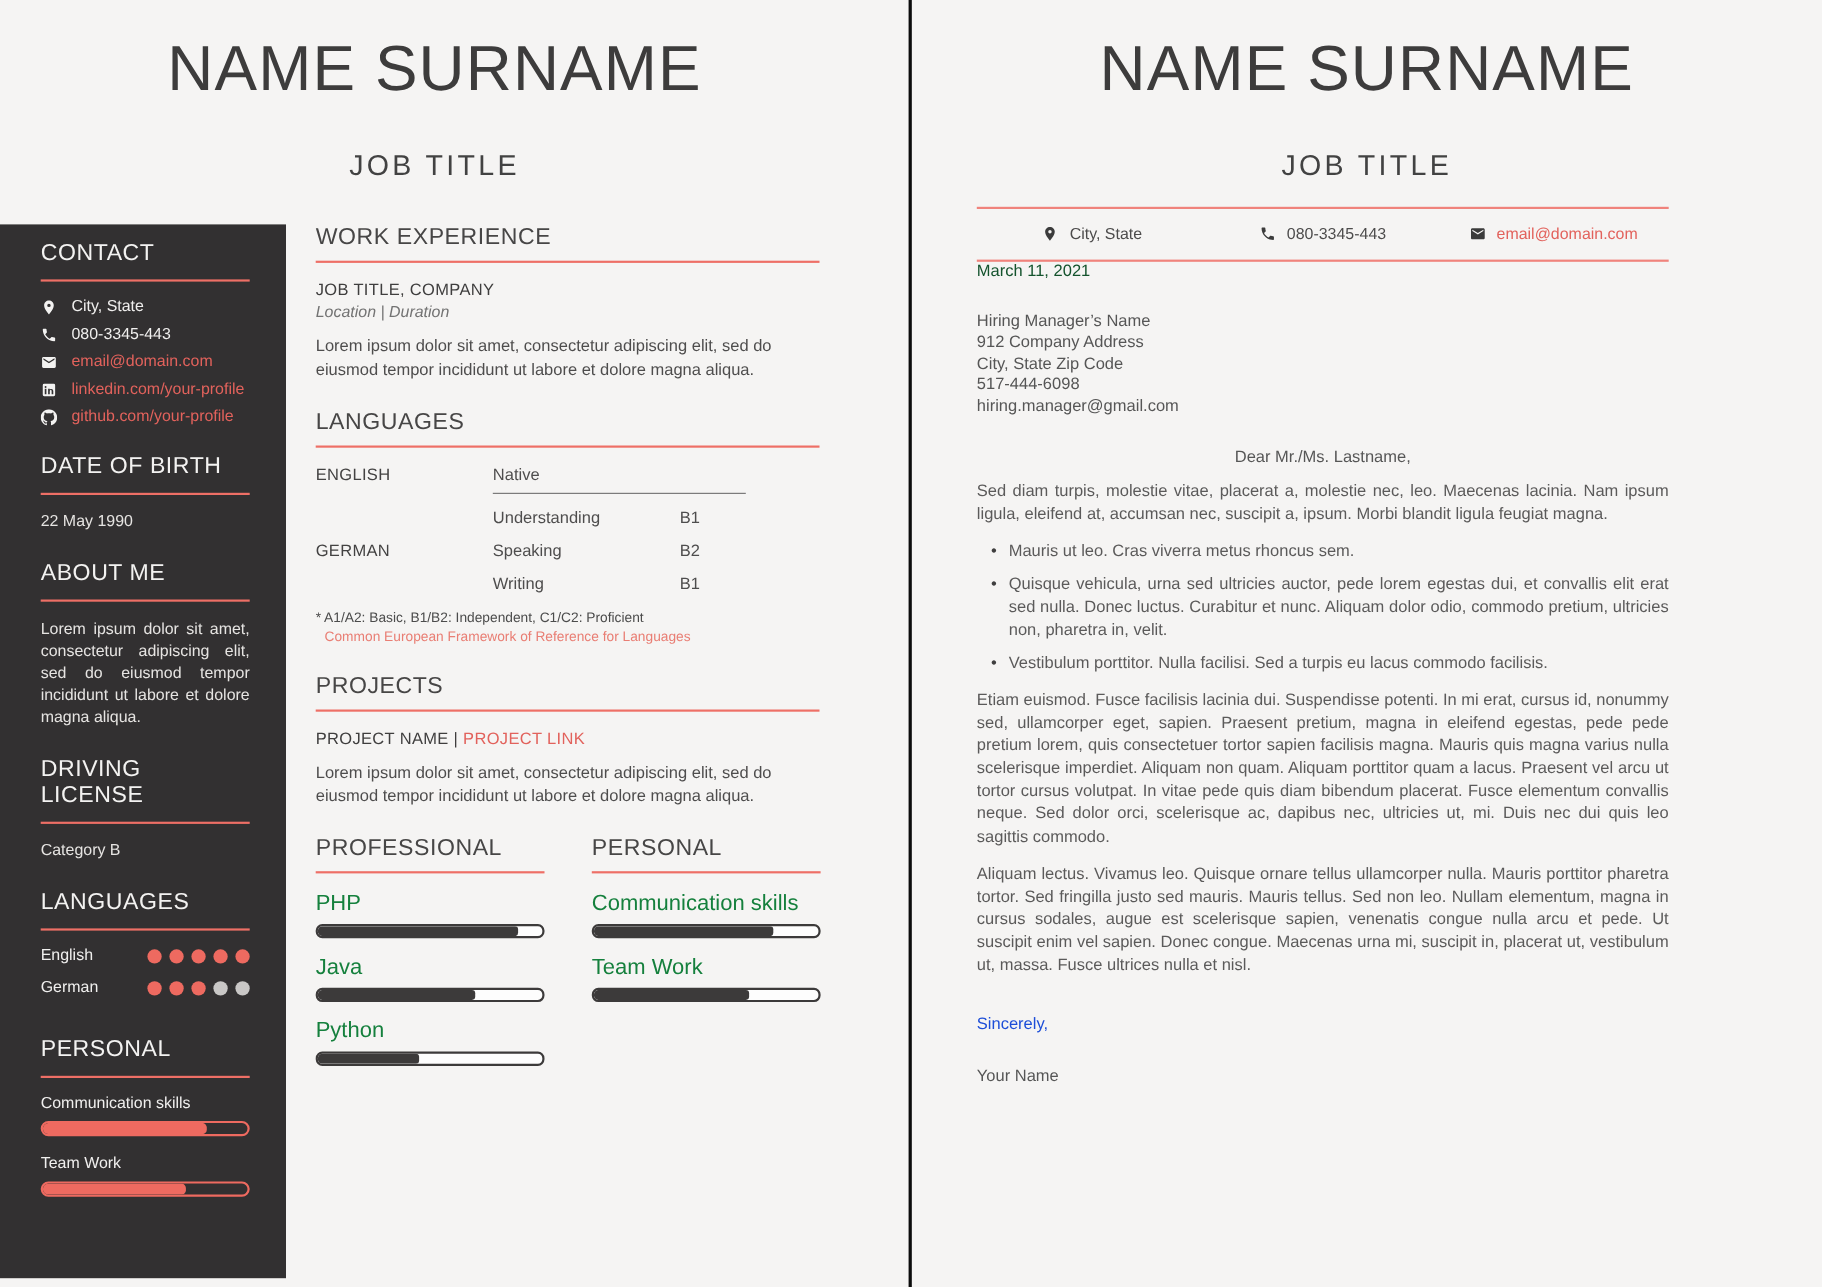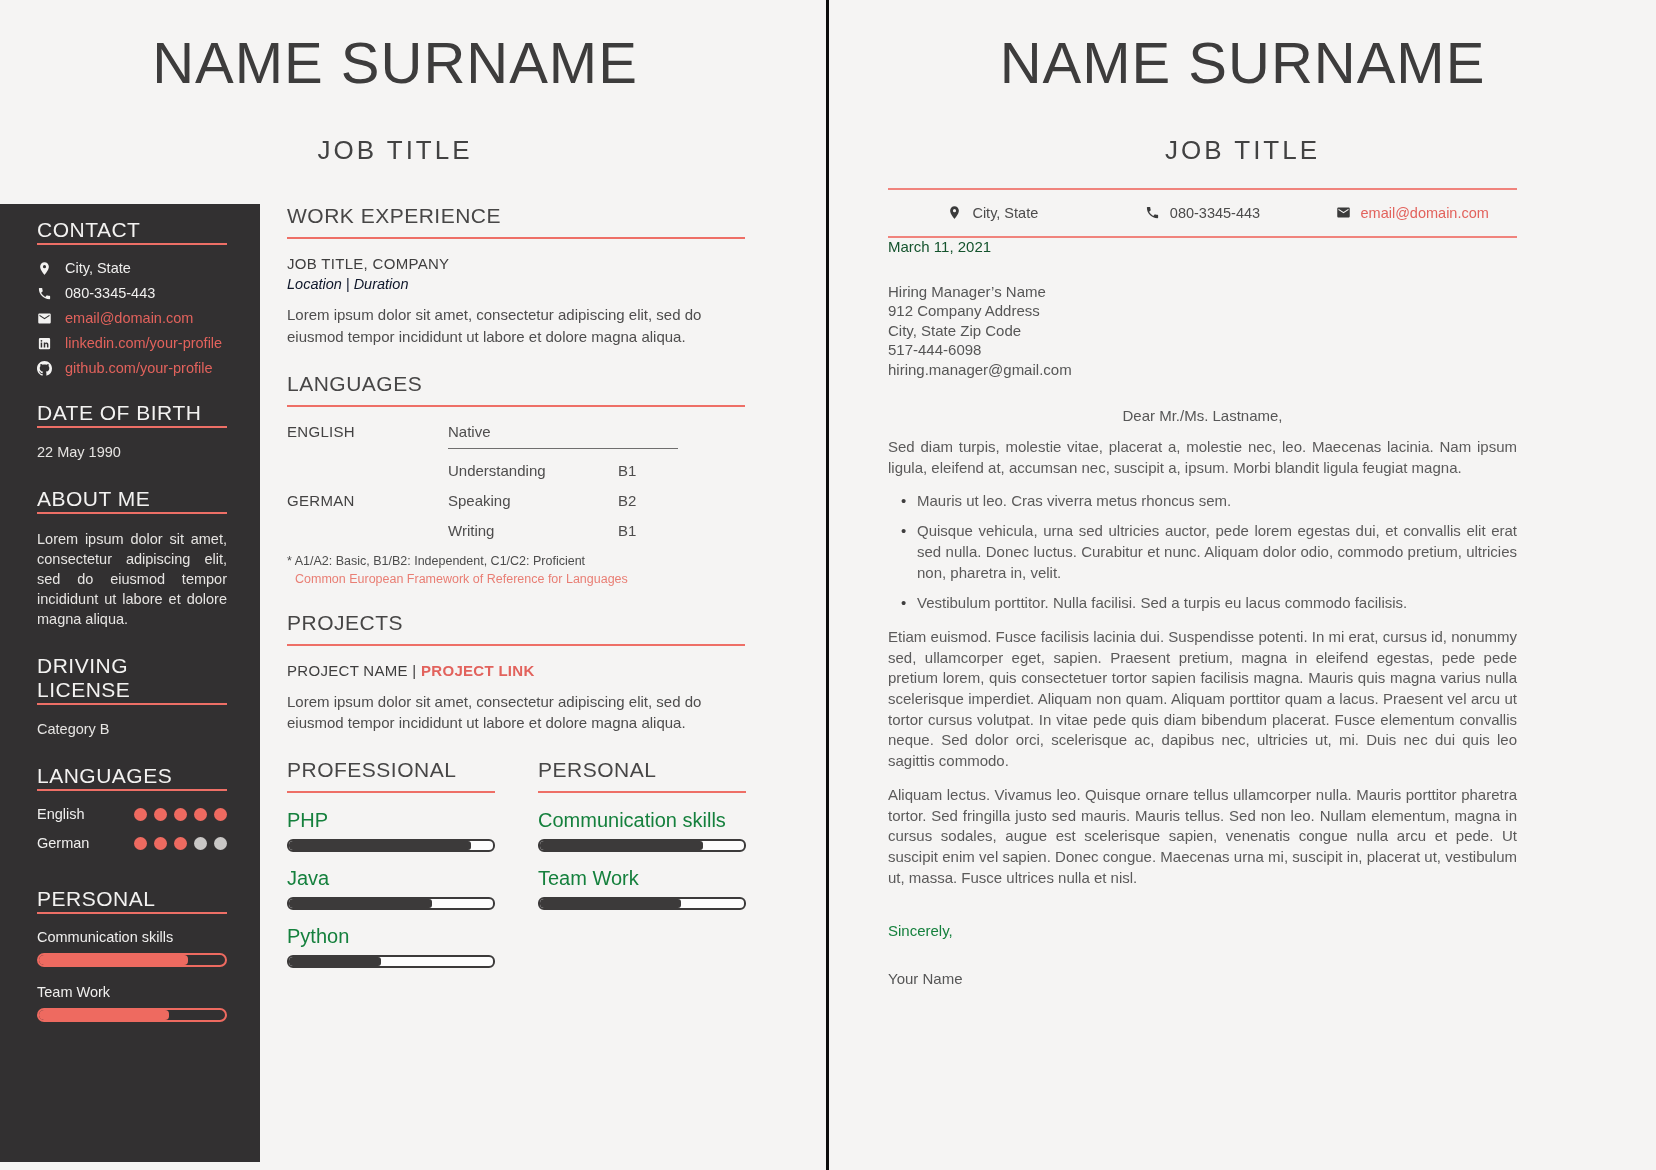--- a/index.html
+++ b/index.html
@@ -17,21 +17,21 @@
   .doc-name { font-size:58px; font-weight:500; color:#3d3c3c; letter-spacing:1px; line-height:1.15; }
   .doc-role { font-size:26px; font-weight:400; color:#424242; letter-spacing:3px; margin-top:38px; }
 
   
   .page-left .doc-header { width:790px; }
 
   .sidebar { position:absolute; left:0; top:204px; width:260px; height:958px;
              background:#323031; color:#eceae8; padding:14px 33px 0 37px; }
   .sb-section { margin-bottom:25px; }
   .sb-h { font-size:21px; font-weight:400; color:#f3f2f1; letter-spacing:.5px;
-          padding-bottom:1px; border-bottom:2px solid #ee6f66; margin-bottom:15px; }
+          padding-bottom:12px; border-bottom:2px solid #ee6f66; margin-bottom:15px; }
   .sb-text { font-size:14.5px; color:#e6e4e2; line-height:1.32; }
   .sb-just { text-align:justify; line-height:1.38; }
 
   .c-row { display:flex; align-items:center; gap:12px; margin-bottom:9px; }
   .c-icon { width:16px; height:16px; flex:0 0 16px; color:#f3f2f1; display:flex; align-items:center; }
   .c-icon svg { width:15px; height:15px; fill:currentColor; }
   .c-text { font-size:14.5px; color:#f0efee; }
   a.red-link { color:#e2625c; text-decoration:none; }
 
   .lang-row { display:flex; justify-content:space-between; align-items:center; margin-bottom:13px; }
@@ -45,36 +45,36 @@
   .sbar i { position:absolute; left:0; top:0; bottom:0; background:#ee6a60; border-radius:4px; }
 
   .sb-personal { margin-top:36px; }
 
   
   .resume-main { position:absolute; left:287px; top:204px; width:458px; color:#4e4d4d; }
   .m-section { margin-bottom:24px; }
   .m-h { font-size:21px; font-weight:400; color:#474646; letter-spacing:.5px;
          padding-bottom:9px; border-bottom:2px solid #ee6f66; margin-bottom:16px; }
   .entry-title { font-size:15px; font-weight:500; color:#3f3e3e; letter-spacing:.3px; }
-  .entry-meta { font-size:14.5px; font-style:italic; color:#0f172a; margin-top:4px; }
+  .entry-meta { font-size:14.5px; font-style:italic; color:#737373; margin-top:4px; }
   .body-text { font-size:15px; line-height:1.45; margin-top:12px; }
   ul.plain { list-style:none; margin-top:10px; }
   ul.plain li { position:relative; padding-left:30px; font-size:15px; line-height:1.45; }
   ul.plain li::before { content:"•"; position:absolute; left:14px; color:#3f3e3e; }
 
   .lang-table { display:grid; grid-template-columns:161px 170px 60px; row-gap:13px; font-size:15px; margin-top:6px; }
   .lt-label { color:#434242; letter-spacing:.3px; }
   .lt-native { grid-column:2 / 4; border-bottom:1px solid #6f6e6e; padding-bottom:8px; }
   .lt-skill { color:#4e4d4d; }
   .lt-level { color:#4e4d4d; }
   .footnote { margin-top:15px; font-size:12.5px; color:#4c4c4c; }
   .footnote-link { display:inline-block; margin:4px 0 0 8px; font-size:12.5px; color:#e97e74; text-decoration:none; }
 
   .project-line { font-size:15px; font-weight:500; color:#3f3e3e; letter-spacing:.3px; }
-  .project-link { color:#e2625c; text-decoration:none; font-weight:700; }
+  .project-link { color:#e2625c; text-decoration:none; font-weight:400; }
 
   .skills-cols { display:grid; grid-template-columns:208px 208px; column-gap:43px; }
   .m-skill { margin-bottom:15px; }
   .m-skill-name { font-size:20px; color:#15803d; margin-bottom:7px; }
   .mbar { height:13px; border:2px solid #3c3a3a; border-radius:6px; background:#fdfdfd; position:relative; overflow:hidden; }
   .mbar i { position:absolute; left:0; top:0; bottom:0; background:#3c3a3a; border-radius:3px; }
 
   
   .letter-body { margin:0 139px 0 59px; width:629px; }
   .band { display:flex; margin-top:22px; padding:15px 0;
@@ -84,21 +84,21 @@
   .band-text { font-size:14.5px; color:#4c4b4b; }
 
   .letter-date { font-size:15px; color:#14532d; }
   .letter-recipient { margin-top:27px; font-size:15px; color:#565656; line-height:1.3; }
   .letter-salutation { margin-top:28px; font-size:15px; color:#565656;text-align:center; }
   .letter-p { margin-top:13px; font-size:15px; color:#5b5a5a; line-height:1.38; text-align:justify; }
   ul.letter-ul { list-style:none; margin-top:12px; }
   ul.letter-ul li { position:relative; padding-left:29px; margin-bottom:10px;
                     font-size:15px; color:#5b5a5a; line-height:1.38; text-align:justify; }
   ul.letter-ul li::before { content:"•"; position:absolute; left:13px; color:#3f3e3e; }
-  .letter-closing { margin-top:34px; font-size:15px; color:#15803d; }
+  .letter-closing { margin-top:34px; font-size:15px; color:#1d4ed8; }
   .letter-signature { margin-top:31px; font-size:15px; color:#565656; }
 </style>
 </head>
 <body>
 
 <div class="canvas">
 
   <div class="page page-left">
 
     <div class="doc-header">

